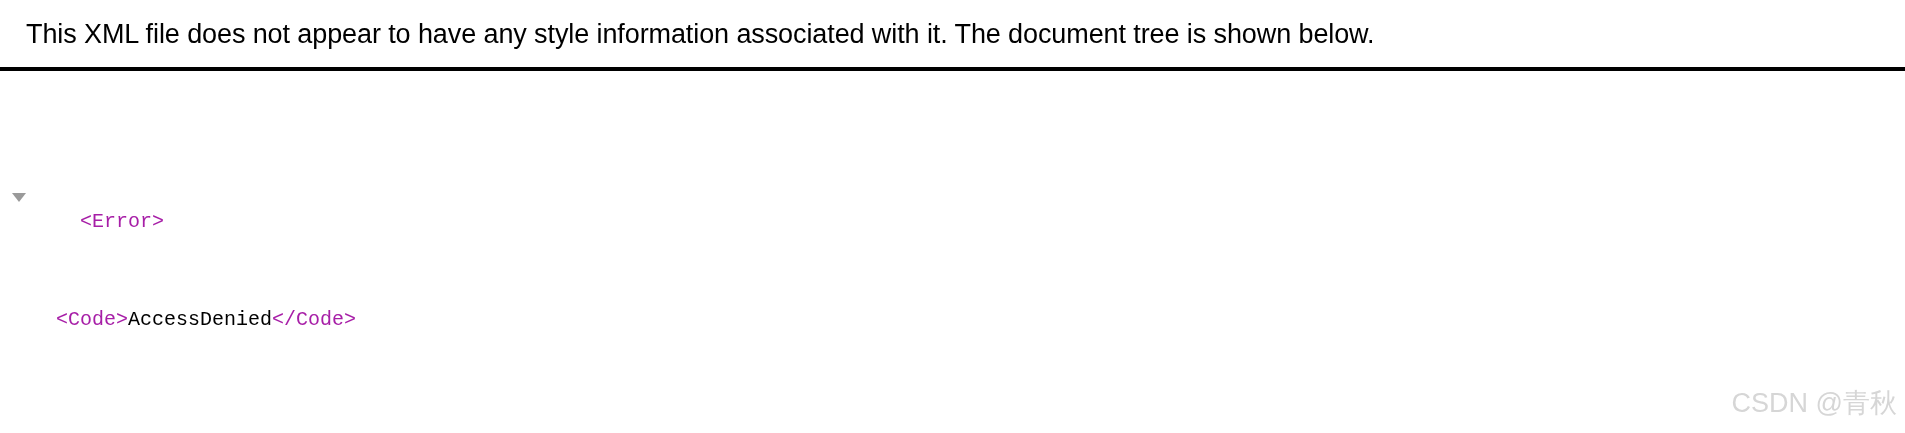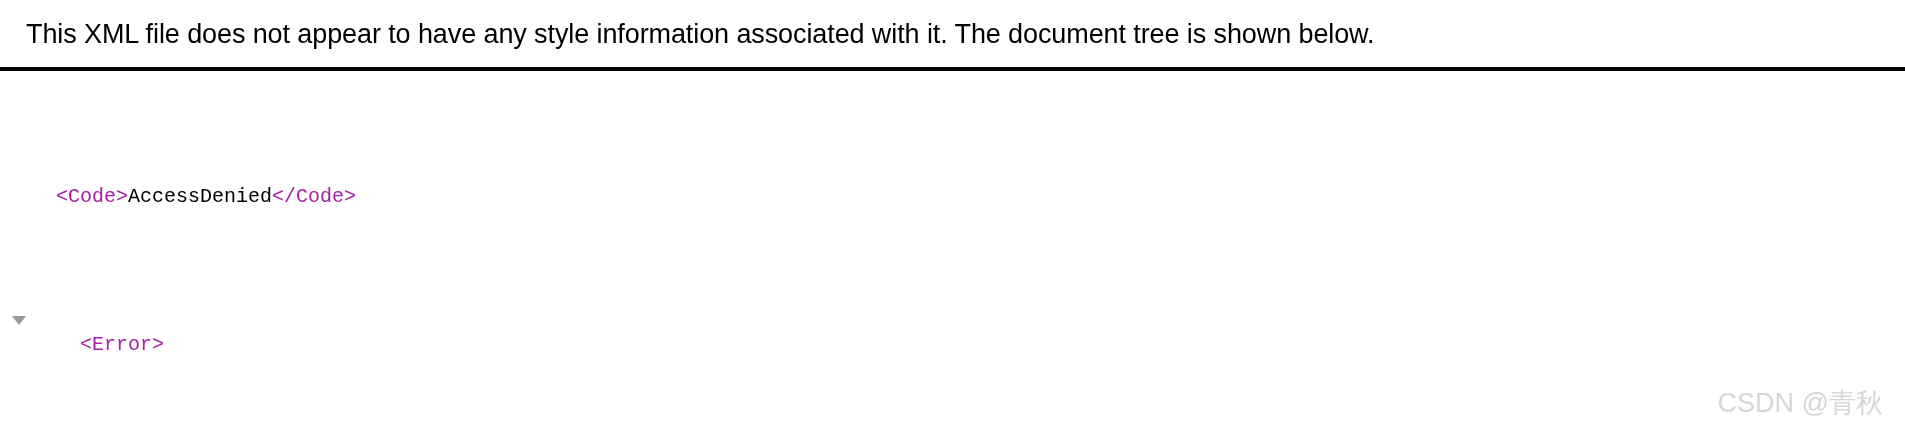--- a/index.html
+++ b/index.html
@@ -63,45 +63,45 @@
     height: 0;
     border-left: 7px solid transparent;
     border-right: 7px solid transparent;
     border-top: 9px solid #9a9a9a;
     cursor: pointer;
   }
 
   
   #csdn-watermark {
     position: absolute;
-    right: 22px;
+    right: 8px;
     bottom: 12px;
     font-family: "Liberation Sans", sans-serif;
     font-size: 27px;
     color: #d6d6d6;
     white-space: nowrap;
     user-select: none;
   }
 </style>
 </head>
 <body>
 
 <div id="xml-notice-header">
   <span id="xml-notice-text">This XML file does not appear to have any style information associated with it. The document tree is shown below.</span>
 </div>
 
 <div id="xml-tree">
 
   
-  <div class="xml-row xml-indent-1"><span class="tag">&lt;Code&gt;</span><span class="value">AccessDenied</span><span class="tag">&lt;/Code&gt;</span></div>
-
-  
   <div class="xml-row xml-indent-0">
     <span id="error-collapse-toggle"></span><span class="tag">&lt;Error&gt;</span>
   </div>
+
+  
+  <div class="xml-row xml-indent-1"><span class="tag">&lt;Code&gt;</span><span class="value">AccessDenied</span><span class="tag">&lt;/Code&gt;</span></div>
 
   
   <div class="xml-row xml-indent-1"><span class="tag">&lt;Message&gt;</span><span class="value">You are denied by bucket referer policy.</span><span class="tag">&lt;/Message&gt;</span></div>
 
   
   
 
   
   
 

